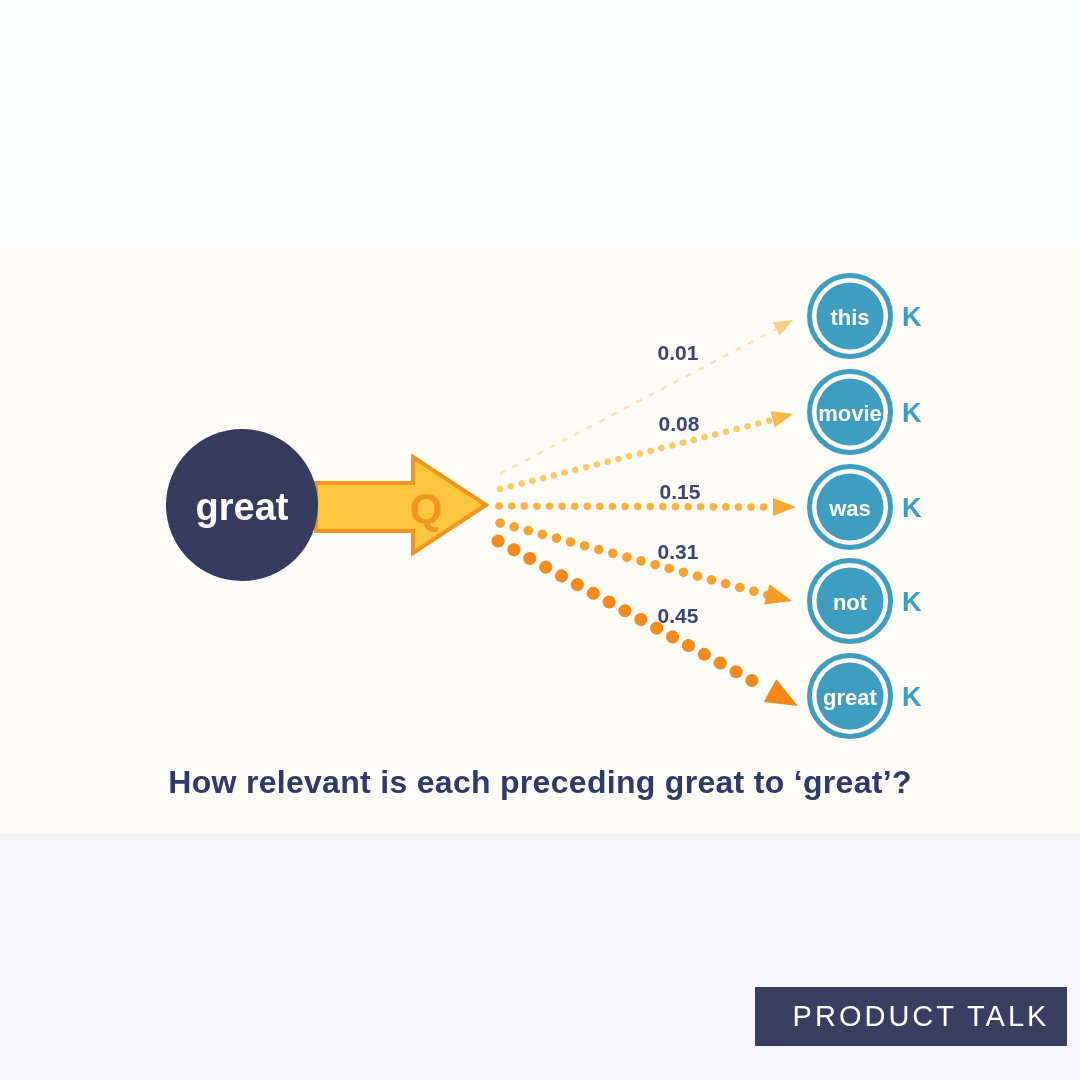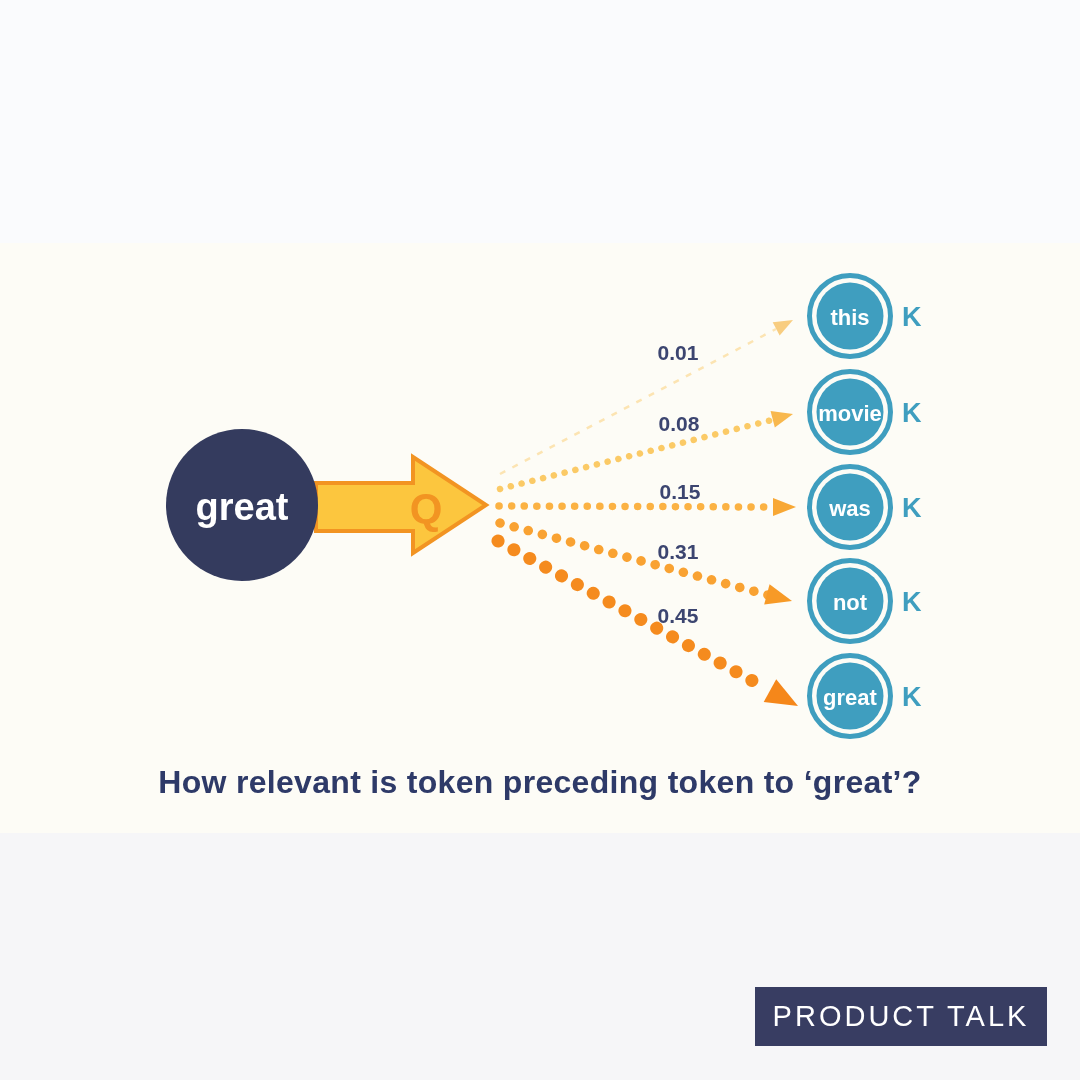--- a/index.html
+++ b/index.html
@@ -37,20 +37,21 @@
     letter-spacing: 0.3px;
   }
   .badge {
     position: absolute; left: 755px; top: 987px;
     width: 292px; height: 59px;
     background: #383d62;
     display: flex; align-items: center; justify-content: center;
     color: #ffffff;
     font-size: 29px; font-weight: 500;
     letter-spacing: 3px;
+    padding-left: 20px;
   }
 </style>
 </head>
 <body>
 
 <div class="band-top"></div>
 <div class="band-middle"></div>
 <div class="band-bottom"></div>
 
 <svg class="diagram" width="1080" height="1080" viewBox="0 0 1080 1080">
@@ -111,15 +112,15 @@
   </g>
 
   <g>
     <circle cx="850" cy="696" r="40.5" fill="none" stroke-width="5" stroke="#3f9ebf"></circle>
     <circle cx="850" cy="696" r="33.5" fill="#3f9ebf"></circle>
     <text class="key-word" x="850" y="697" text-anchor="middle" dominant-baseline="central">great</text>
     <text class="k-letter" x="902" y="697" text-anchor="start" dominant-baseline="central" fill="#3f9ebf">K</text>
   </g>
 </svg>
 
-<div class="caption">How relevant is token preceding token to ‘great’?</div>
+<div class="caption">How relevant is each preceding great to ‘great’?</div>
 
 <div class="badge">PRODUCT TALK</div>
 
 </body></html>

